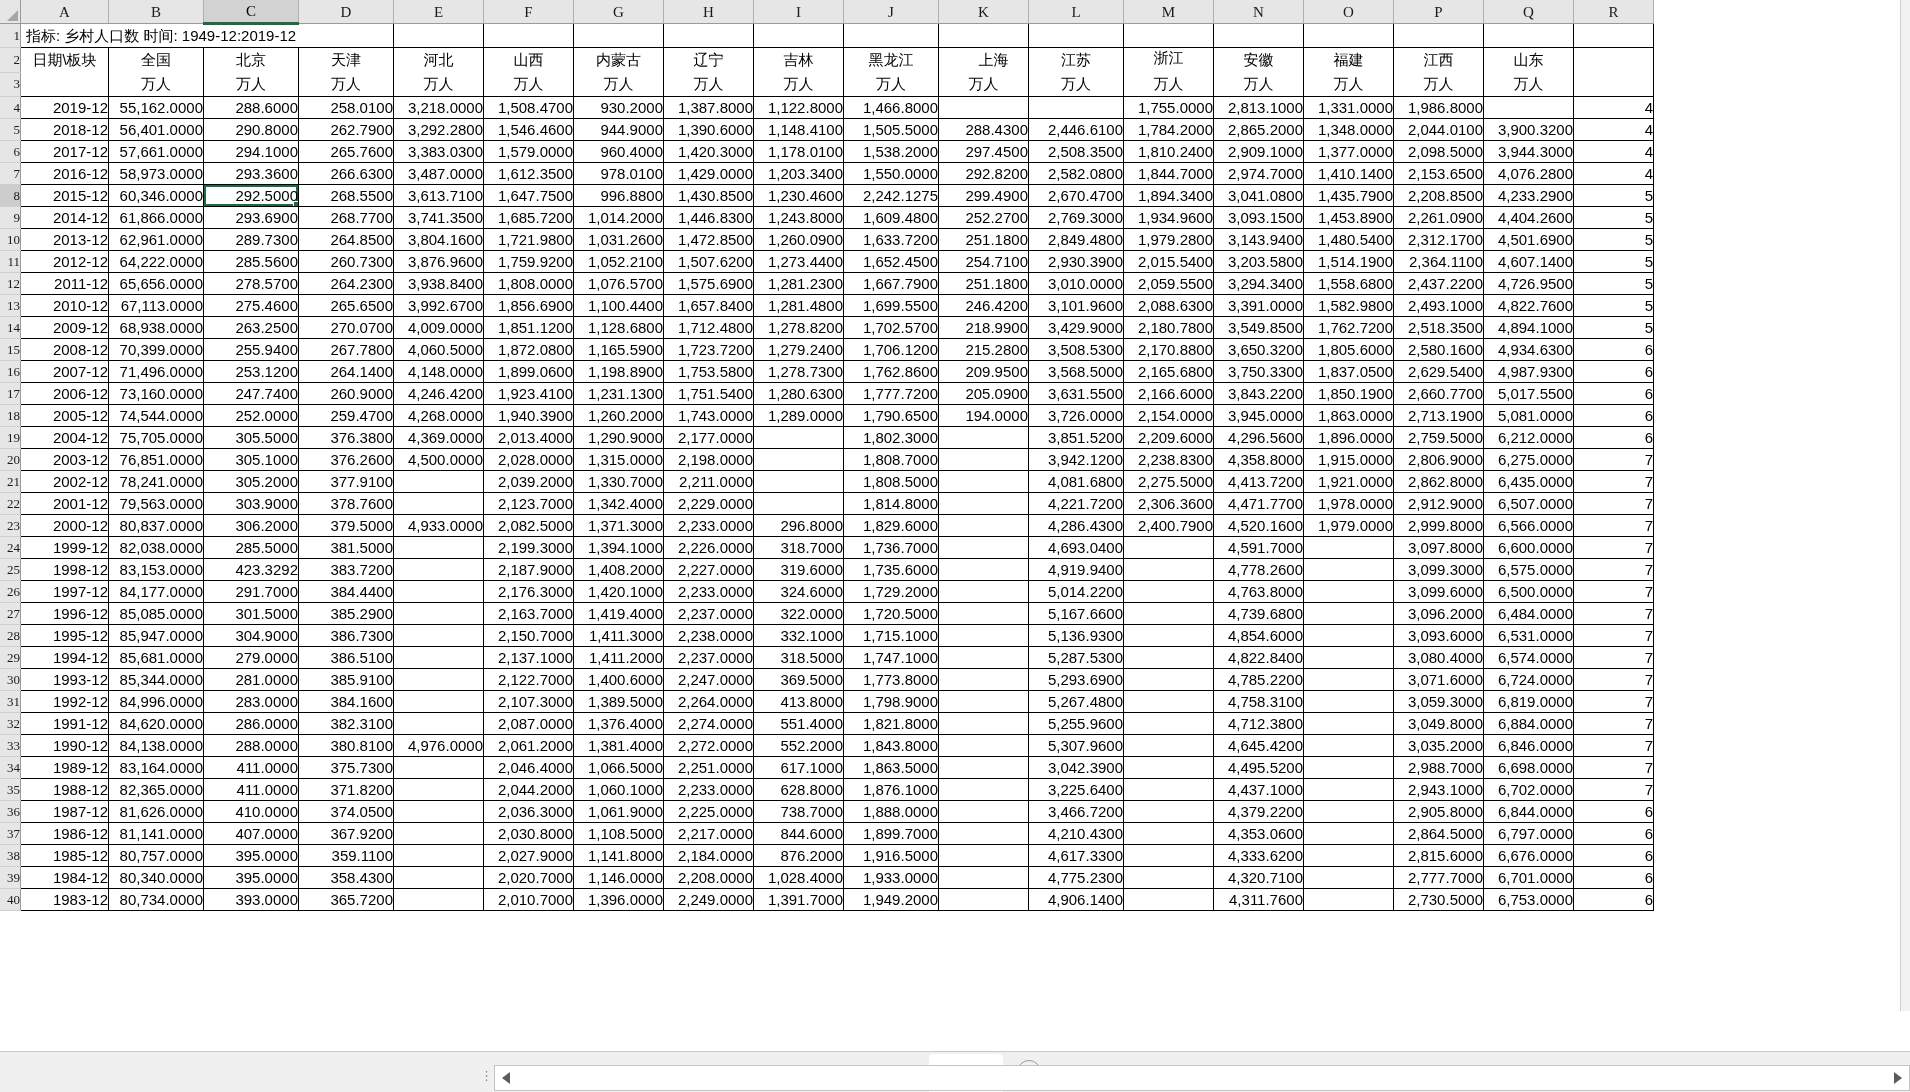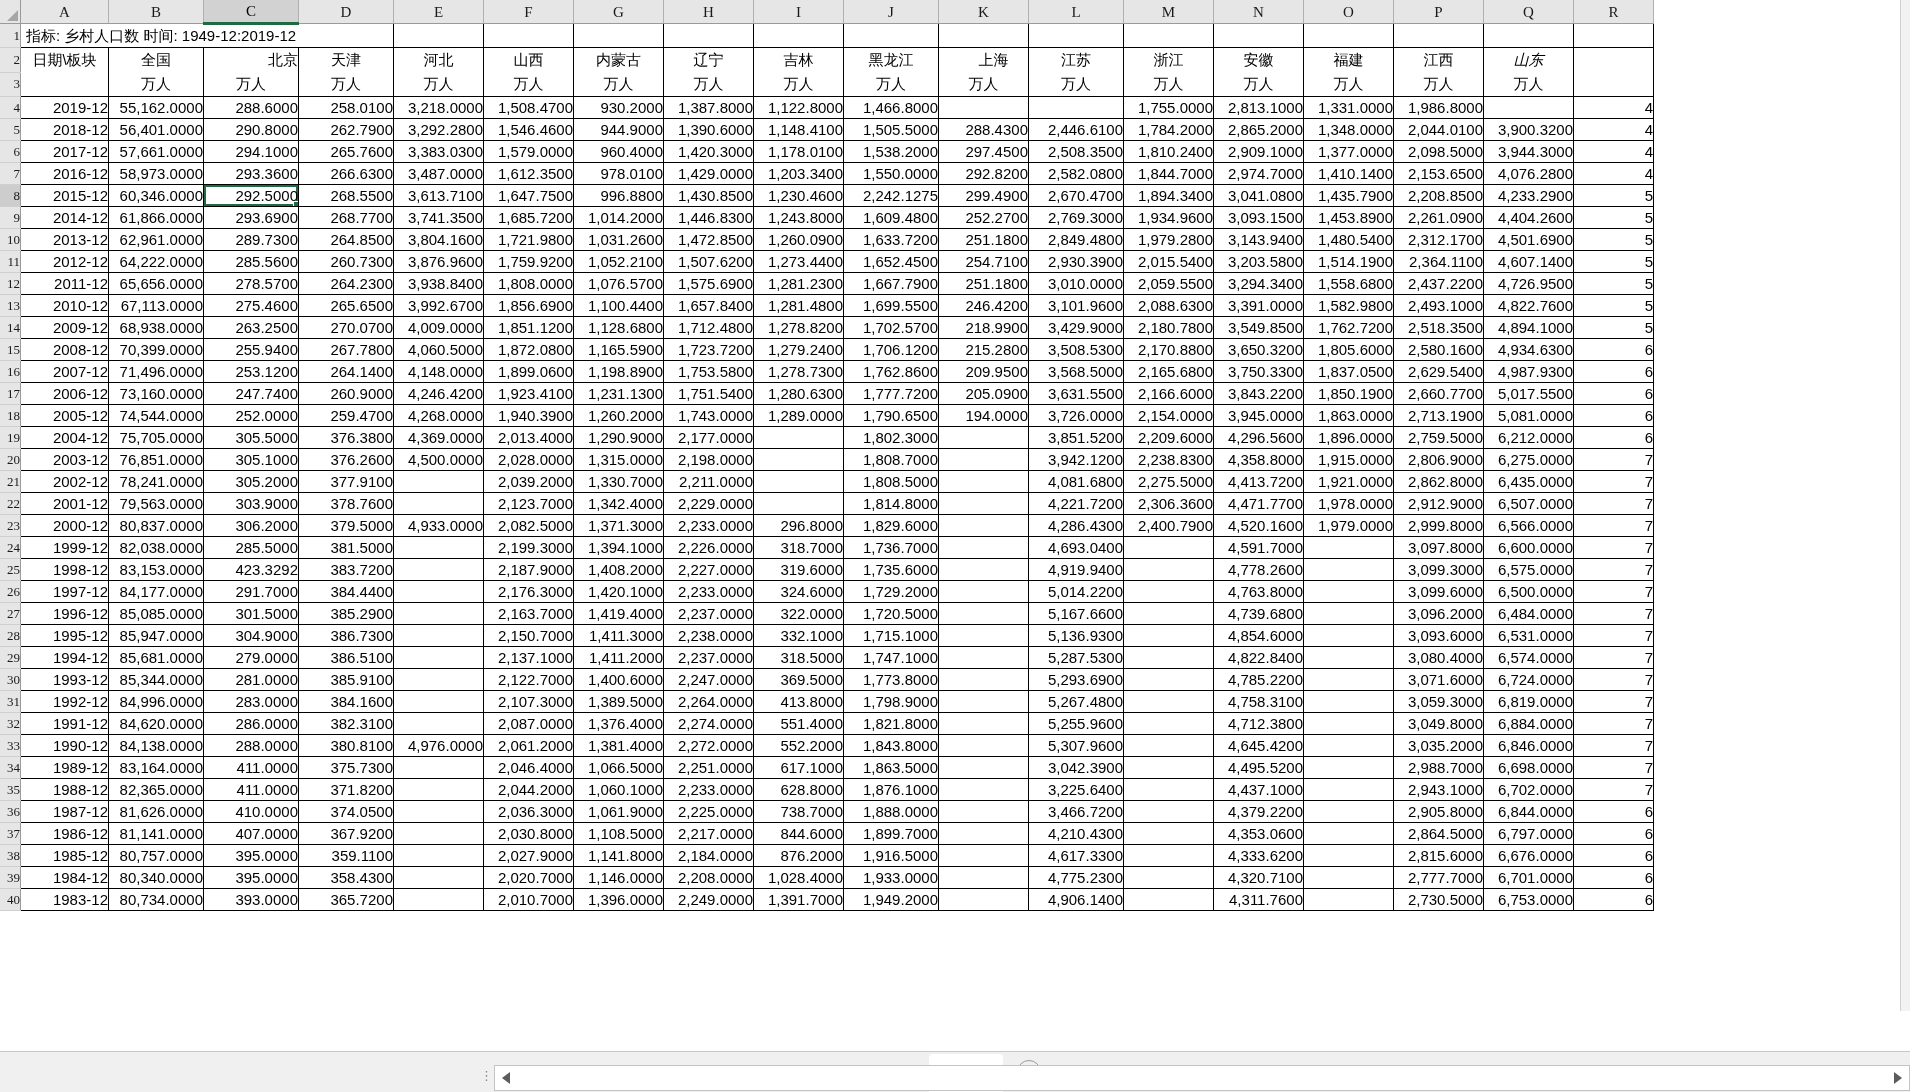--- a/index.html
+++ b/index.html
@@ -328,35 +328,35 @@
             <td class="cell" style="height: 22px;"></td>
             <td class="cell" style="height: 22px;"></td>
             <td class="cell" style="height: 22px;"></td>
             <td class="cell" style="height: 22px;"></td>
             <td class="cell" style="height: 22px;"></td>
           </tr>
           <tr class="hdr-row name">
             <td class="rowhead">2</td>
             <td class="cell first-col center" style="border-bottom: none;">日期\板块</td>
             <td class="cell center" style="border-bottom: none;">全国</td>
-            <td class="cell center" style="border-bottom: none; text-align: right;">北京</td>
+            <td class="cell center" style="border-bottom: none;">北京</td>
             <td class="cell center" style="border-bottom: none;">天津</td>
             <td class="cell center" style="border-bottom: none;">河北</td>
             <td class="cell center" style="border-bottom: none;">山西</td>
             <td class="cell center" style="border-bottom: none;">内蒙古</td>
             <td class="cell center" style="border-bottom: none;">辽宁</td>
             <td class="cell center" style="border-bottom: none;">吉林</td>
             <td class="cell center" style="border-bottom: none;">黑龙江</td>
             <td class="cell center" style="border-bottom: none; padding-left: 20px;">上海</td>
             <td class="cell center" style="border-bottom: none;">江苏</td>
-            <td class="cell center" style="border-bottom: none;">浙江</td>
+            <td class="cell center" style="border-bottom: none; font-family: Liberation Mono, monospace;">浙江</td>
             <td class="cell center" style="border-bottom: none;">安徽</td>
             <td class="cell center" style="border-bottom: none;">福建</td>
             <td class="cell center" style="border-bottom: none;">江西</td>
-            <td class="cell center" style="border-bottom: none; font-style: italic;">山东</td>
+            <td class="cell center" style="border-bottom: none;">山东</td>
             <td class="cell center" style="border-bottom: none;"></td>
           </tr>
           <tr class="hdr-row unit">
             <td class="rowhead">3</td>
             <td class="cell first-col center"></td>
             <td class="cell center">万人</td>
             <td class="cell center">万人</td>
             <td class="cell center">万人</td>
             <td class="cell center">万人</td>
             <td class="cell center">万人</td>

